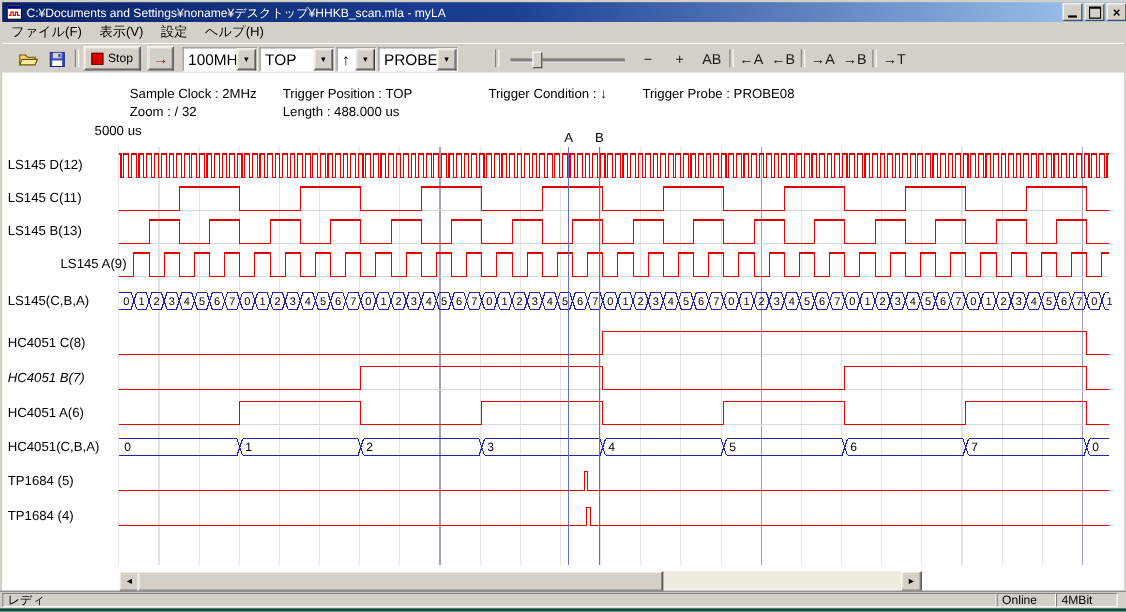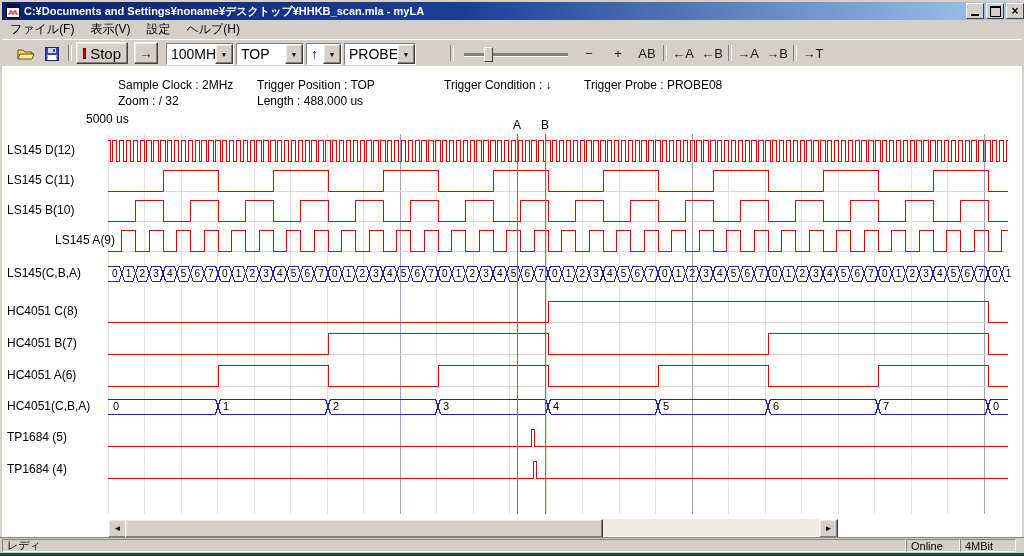--- a/index.html
+++ b/index.html
@@ -4,21 +4,21 @@
 <style>
   html,body{margin:0;padding:0}
   body{width:1024px;height:556px;background:#124c3c;font-family:"Liberation Sans","DejaVu Sans",sans-serif}
   .window{position:relative;width:1024px;height:553px;background:#d4d0c8;overflow:hidden}
 
   
   .titlebar{position:absolute;left:2px;top:2px;width:1020px;height:18px;
     background:linear-gradient(90deg,#0a246a 0%,#1c3f94 45%,#a6caf0 100%);
     display:flex;align-items:center;padding:0 2px;color:#fff}
   .app-icon{margin-left:2px;flex:0 0 auto}
-  .title-text{flex:1;font-size:11px;font-weight:bold;white-space:nowrap;overflow:hidden;margin-left:4px}
+  .title-text{flex:1;font-size:11px;font-weight:normal;white-space:nowrap;overflow:hidden;margin-left:4px}
   .tb-btn{width:16px;height:14px;margin-left:2px;background:#d4d0c8;border:1px solid;
     border-color:#ffffff #404040 #404040 #ffffff;display:inline-flex;align-items:center;
     justify-content:center;color:#000;flex:0 0 auto}
   .glyph-min{display:block;width:8px;height:2px;background:#000;margin-top:8px}
   .glyph-max{display:block;width:9px;height:8px;border:1px solid #000;border-top:2px solid #000}
   .glyph-close{font-size:12px;line-height:12px;font-weight:bold}
 
   
   .menubar{position:absolute;left:2px;top:20px;width:1020px;height:19px;background:#d4d0c8;
     display:flex;align-items:flex-start}
@@ -26,21 +26,21 @@
 
   
   .toolbar{position:absolute;left:2px;top:39px;width:1020px;height:27px;background:#d4d0c8;
     border-top:1px solid #ffffff;border-bottom:1px solid #808080}
   .iconbtn{position:absolute;top:4px;width:24px;height:20px;display:inline-flex;align-items:center;justify-content:center}
   .tsep{display:inline-block;width:2px;height:16px;border-left:1px solid #808080;border-right:1px solid #ffffff}
   .tsep.abs{position:absolute;top:5px}
   .raised{background:#d4d0c8;border:1px solid;border-color:#ffffff #404040 #404040 #ffffff;
     box-shadow:inset -1px -1px 0 #808080,inset 1px 1px 0 #ece9d8}
   .stopbtn{position:absolute;left:74px;top:2px;width:52px;height:22px;display:inline-flex;
-    align-items:center;justify-content:center;gap:4px;font-size:15px;color:#000;font-family:inherit}
+    align-items:center;justify-content:center;gap:4px;font-size:11px;color:#000;font-family:inherit}
   .stop-square{display:inline-block;width:9px;height:9px;background:#dd0000;border:1px solid #700000}
   .runbtn{position:absolute;left:132px;top:2px;width:24px;height:22px;display:inline-flex;
     align-items:center;justify-content:center;font-size:14px;font-weight:bold;color:#8b0000;font-family:inherit}
   .combo{position:absolute;top:3px;height:20px;background:#fff;border:1px solid;
     border-color:#808080 #ffffff #ffffff #808080;display:flex;align-items:center}
   .combo-val{flex:1;font-size:14px;color:#000;padding-left:4px;white-space:nowrap;overflow:hidden}
   .combo-arrow{width:16px;height:18px;display:inline-flex;align-items:center;justify-content:center;
     font-size:7px;color:#000;flex:0 0 auto}
   .slider{position:absolute;left:462px;top:7px;width:104px;height:14px}
   .slider-track{position:absolute;left:0;top:6px;width:104px;height:3px;background:#808080;
@@ -300,25 +300,25 @@
       <path d="M 108 478 H 533.5 V 461 H 536.5 V 478 H 1008" stroke="#e60000" fill="none" stroke-width="1"></path>
       <line x1="517" y1="134" x2="517" y2="514" stroke="#6a6ad6" stroke-width="1"></line>
       <text x="517" y="129" font-size="12" text-anchor="middle" fill="#000000">A</text>
       <line x1="545" y1="134" x2="545" y2="514" stroke="#6a6ad6" stroke-width="1"></line>
       <text x="545" y="129" font-size="12" text-anchor="middle" fill="#000000">B</text>
     </svg>
 
   <div>
       <div class="ch-label" style="top: 142.5px;">LS145 D(12)</div>
       <div class="ch-label" style="top: 172.5px;">LS145 C(11)</div>
-      <div class="ch-label" style="top: 202.5px;">LS145 B(10)</div>
+      <div class="ch-label" style="top: 202.5px;">LS145 B(13)</div>
       <div class="ch-label" style="top: 232.5px; margin-left: 48px;">LS145 A(9)</div>
       <div class="ch-label" style="top: 265.5px;">LS145(C,B,A)</div>
       <div class="ch-label" style="top: 303.5px;">HC4051 C(8)</div>
-      <div class="ch-label" style="top: 335.5px;">HC4051 B(7)</div>
+      <div class="ch-label" style="top: 335.5px; font-style: italic;">HC4051 B(7)</div>
       <div class="ch-label" style="top: 367.5px;">HC4051 A(6)</div>
       <div class="ch-label" style="top: 398.5px;">HC4051(C,B,A)</div>
       <div class="ch-label" style="top: 429.5px;">TP1684 (5)</div>
       <div class="ch-label" style="top: 461.5px;">TP1684 (4)</div>
     </div>
 
   <div class="hscroll">
     <span class="scroll-btn raised" style="left:0">◄</span>
     <span class="scroll-track" style="left:17px;width:696px"></span>
     <span class="scroll-thumb raised" style="left:17px;width:476px"></span>

